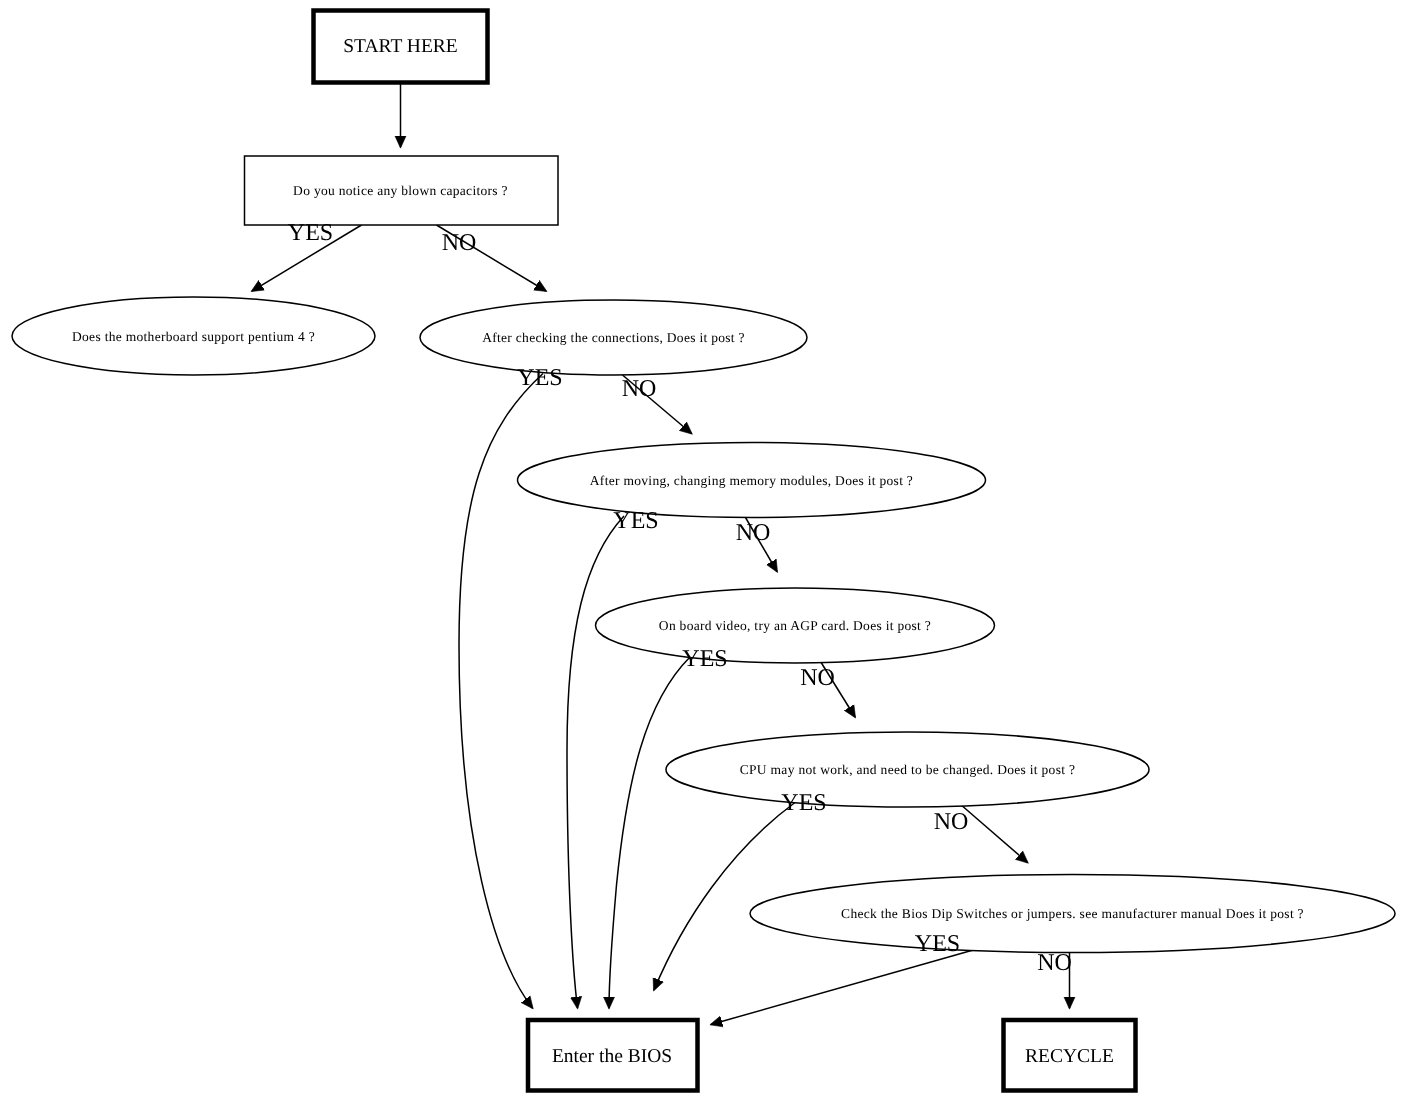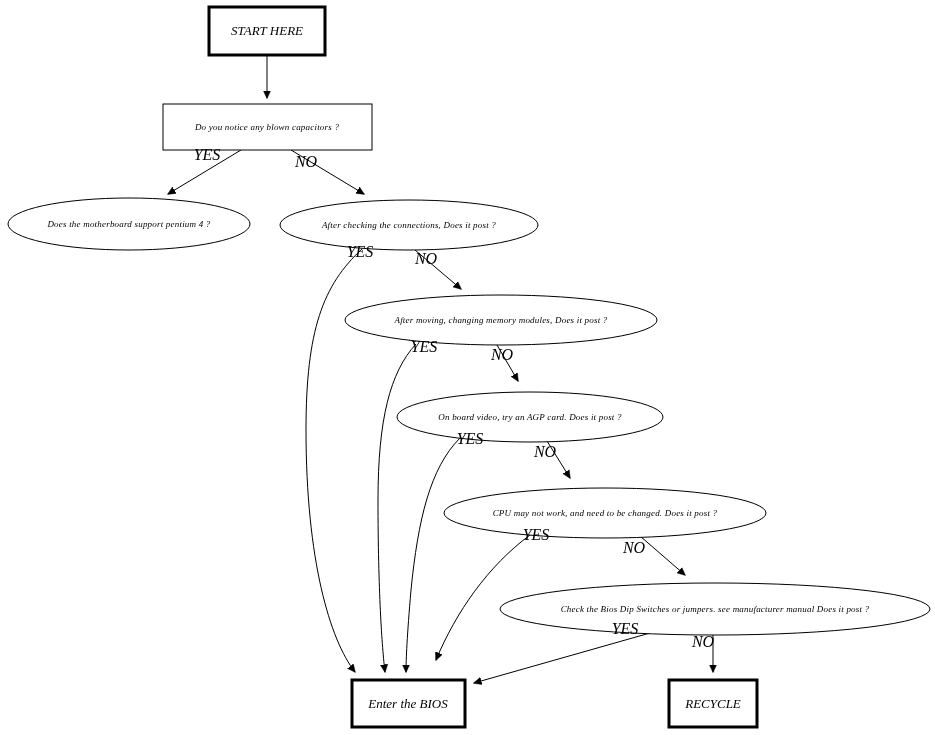--- a/index.html
+++ b/index.html
@@ -10,21 +10,20 @@
   }
   body {
     font-family: "Liberation Serif", "DejaVu Serif", serif;
   }
   #canvas {
     position: relative;
     width: 935px;
     height: 735px;
     background: #ffffff;
     overflow: hidden;
-    font-style: italic;
   }
   svg.flow {
     position: absolute;
     top: 0;
     left: 0;
     width: 935px;
     height: 735px;
   }
   .node-shape {
     fill: #ffffff;

